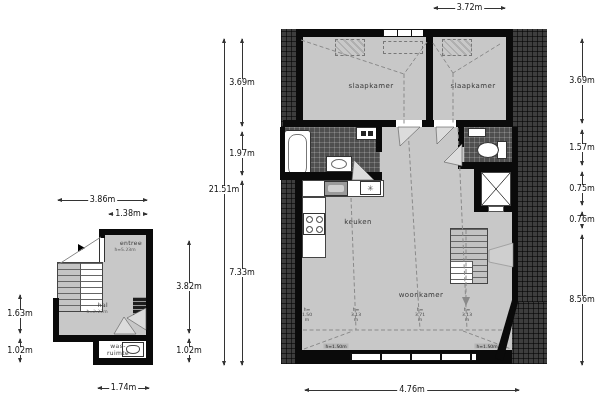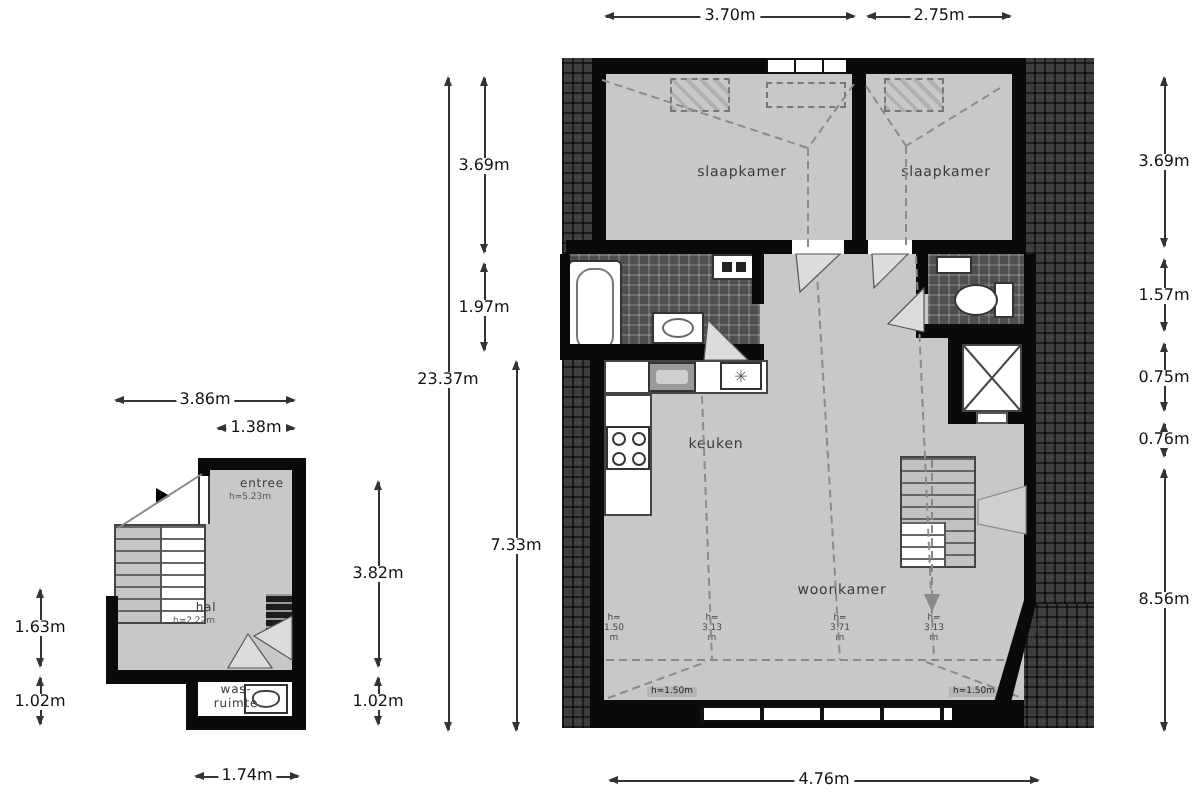--- a/index.html
+++ b/index.html
@@ -215,41 +215,37 @@
     <span>m</span>
   </div>
   <div class="vh" style="left:515px;top:308px;">
     <span>h=</span><br>
     <span>1.50</span><br>
     <span>m</span>
   </div>
   <div class="hbox" style="left:336px;top:346px;">h=1.50m</div>
   <div class="hbox" style="left:487px;top:346px;">h=1.50m</div>
 
-  <div class="hdim" style="left:302px;top:3px;width:126px;">
-    <div class="line"></div>
-    <span class="dlab">3.70m</span>
-  </div>
   <div class="hdim" style="left:433px;top:3px;width:73px;">
     <div class="line"></div>
-    <span class="dlab">2.75m</span>
+    <span class="dlab">3.72m</span>
   </div>
   <div class="vdim" style="left:219px;top:38px;height:328px;">
     <div class="line"></div>
-    <span class="dlab" style="top:152px;">23.37m</span>
+    <span class="dlab" style="top:152px;">21.51m</span>
   </div>
   <div class="vdim" style="left:237px;top:38px;height:89px;">
     <div class="line"></div>
     <span class="dlab">3.69m</span>
   </div>
   <div class="vdim" style="left:237px;top:131px;height:45px;">
     <div class="line"></div>
     <span class="dlab">1.97m</span>
   </div>
-  <div class="vdim" style="left:237px;top:180px;height:186px;margin-left:16px;">
+  <div class="vdim" style="left:237px;top:180px;height:186px;">
     <div class="line"></div>
     <span class="dlab">7.33m</span>
   </div>
   <div class="vdim" style="left:577px;top:38px;height:86px;">
     <div class="line"></div>
     <span class="dlab">3.69m</span>
   </div>
   <div class="vdim" style="left:577px;top:129px;height:37px;">
     <div class="line"></div>
     <span class="dlab">1.57m</span>

